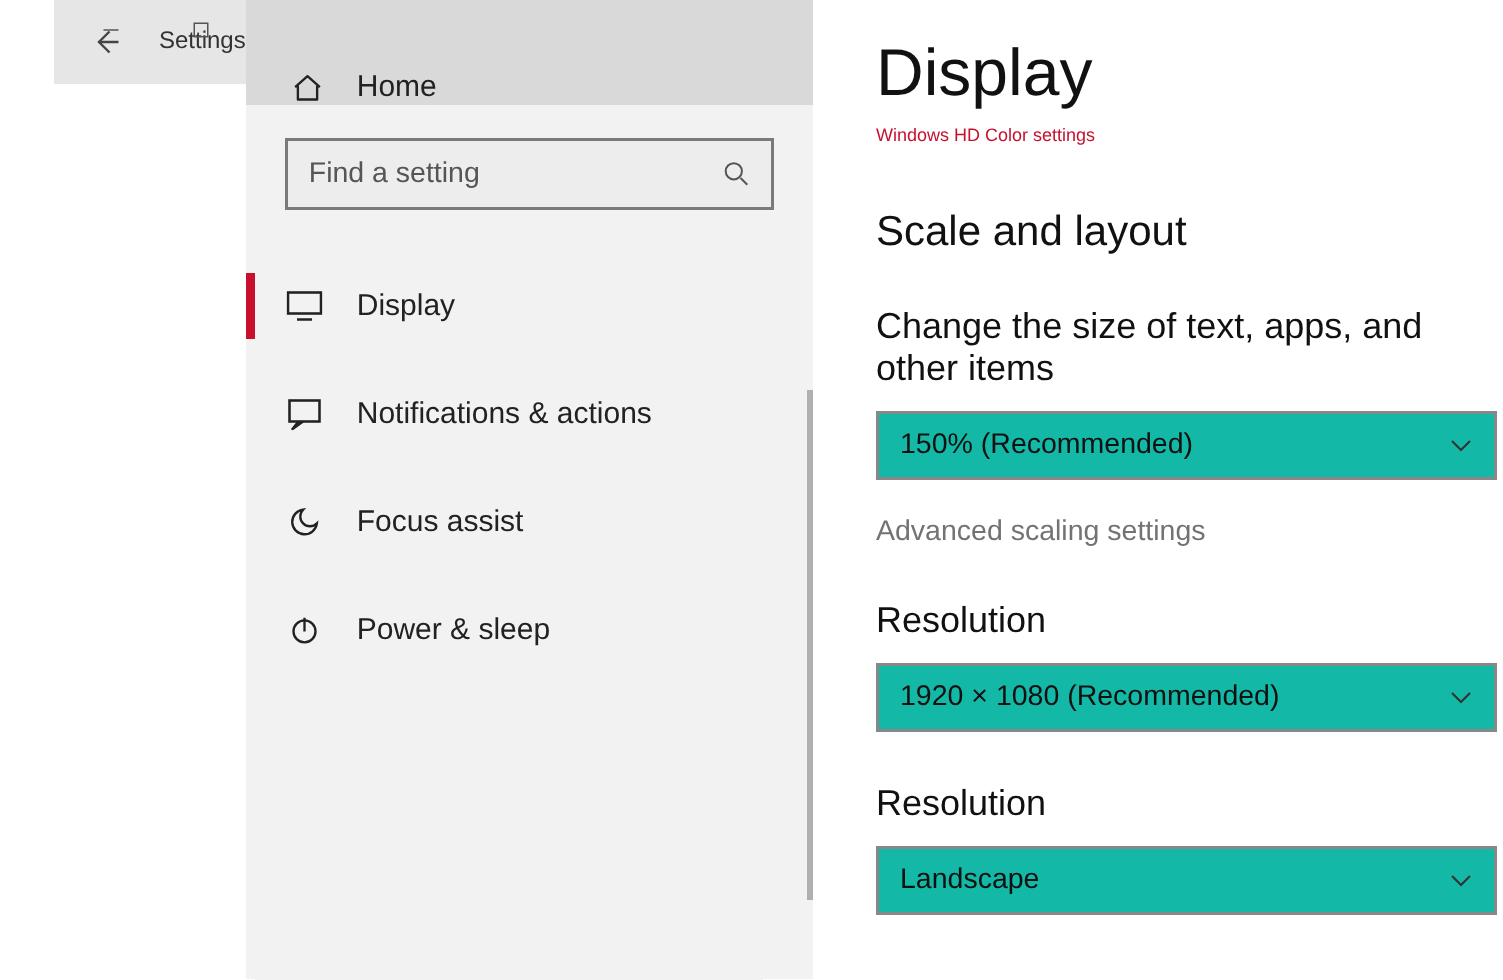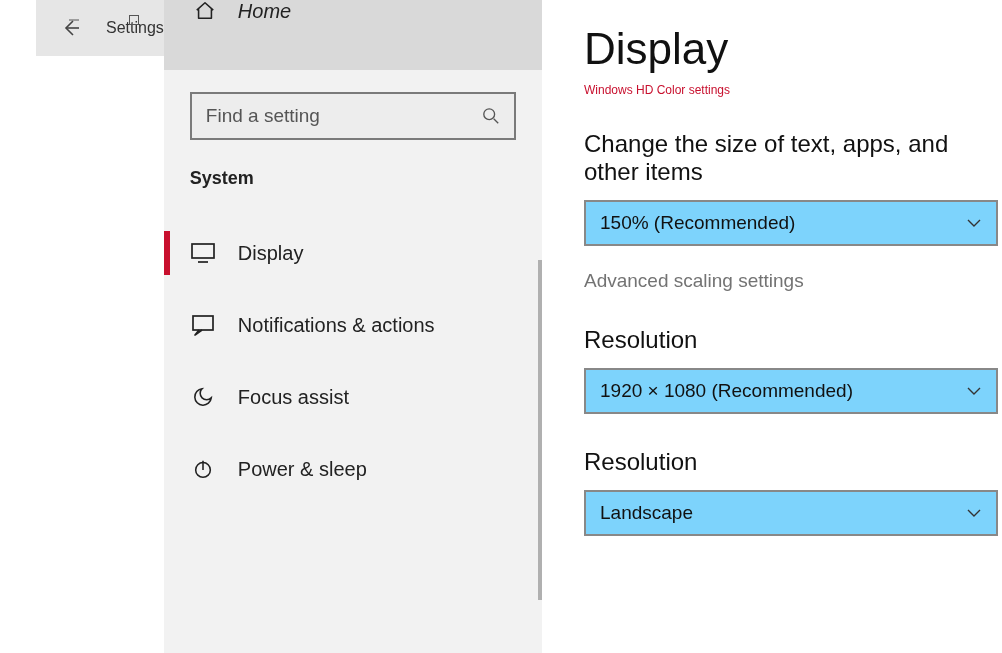--- a/index.html
+++ b/index.html
@@ -12,21 +12,21 @@
   .titlebar-label { font-size: 16px; color: #333; }
   .win-controls { position: absolute; right: 0; top: 0; display: flex; }
   .win-btn { width: 60px; height: 40px; display: flex; align-items: center; justify-content: center; }
 
   
   .body { flex: 1; display: flex; overflow: hidden; }
   .sidebar { width: 480px; background: #f2f2f2; display: flex; flex-direction: column; position: relative; }
   .content { flex: 1; background: #fff; padding: 0 0 0 0; position: relative; }
 
   
-  .home-row { background: #d9d9d9; height: 70px; display: flex; align-items: flex-start; padding-left: 30px; gap: 22px; font-style: italic; }
+  .home-row { background: #d9d9d9; height: 70px; display: flex; align-items: flex-end; padding-left: 30px; gap: 22px; }
   .home-row .label { font-size: 20px; color: #222; }
 
   
   .search-wrap { padding: 22px 26px 0 26px; }
   .search-box { height: 48px; border: 2px solid #7a7a7a; background: #ededed; display: flex; align-items: center; padding: 16px 14px; }
   .search-input { flex: 1; border: none; background: transparent; font-size: 19px; color: #555; outline: none; }
   .search-input::placeholder { color: #555; }
   .search-icon { color: #555; }
 
   
@@ -41,21 +41,21 @@
 
   
   .side-scroll { position: absolute; right: 0; top: 260px; width: 4px; height: 340px; background: #b0b0b0; }
 
   
   .content-inner { padding: 0 40px 0 0; margin-left: 42px; }
   .page-title { font-size: 44px; font-weight: 400; color: #111; margin-top: 24px; }
   .cut-link { color: #c8102e; font-size: 12px; margin-top: 10px; line-height: 1; }
   .section-title { font-size: 28px; font-weight: 400; color: #111; margin-top: 42px; }
   .field-label { font-size: 24px; color: #111; margin-top: 34px; }
-  .dropdown { margin-top: 14px; width: 414px; height: 46px; border: 2px solid #888; background: #7dd3fc; display: flex; align-items: center; justify-content: space-between; padding: 0 14px; }
+  .dropdown { margin-top: 14px; width: 414px; height: 46px; border: 2px solid #888; background: #14b8a6; display: flex; align-items: center; justify-content: space-between; padding: 0 14px; }
   .dropdown .value { font-size: 19px; color: #111; }
   .dropdown .chev { color: #333; }
   .link { color: #737373; font-size: 19px; margin-top: 24px; display: inline-block; }
 
   svg { display: block; }
 </style>
 </head>
 <body>
 
 <div class="window">
@@ -97,21 +97,20 @@
           <input class="search-input" placeholder="Find a setting" style="">
           <span class="search-icon">
             <svg width="18" height="18" viewBox="0 0 20 20">
                 <circle cx="8" cy="8" r="6" stroke="#555" stroke-width="1.5" fill="none"></circle>
                 <path d="M13 13 L18 18" stroke="#555" stroke-width="1.5"></path>
               </svg>
           </span>
         </div>
       </div>
 
-      <div class="category-label">System</div>
 
       <div class="nav">
         <div class="nav-item active">
           <span class="icon">
             <svg width="24" height="20" viewBox="0 0 24 20">
                 <rect x="1" y="1" width="22" height="14" stroke="#222" stroke-width="1.7" fill="none"></rect>
                 <path d="M7 19 H17" stroke="#222" stroke-width="1.7"></path>
               </svg>
           </span>
           <span class="label">Display</span>
@@ -145,20 +144,21 @@
       </div>
 
       <div class="side-scroll"></div>
     </div>
 
     <div class="content">
       <div class="content-inner">
         <div class="page-title">Display</div>
         <div class="cut-link">Windows HD Color settings</div>
 
+        <div class="section-title">Scale and layout</div>
 
         <div class="field-label">Change the size of text, apps, and other items</div>
         <div class="dropdown">
           <span class="value">150% (Recommended)</span>
           <span class="chev">
             <svg width="16" height="10" viewBox="0 0 16 10">
                 <path d="M2 2 L8 8 L14 2" stroke="#333" stroke-width="1.4" fill="none"></path>
               </svg>
           </span>
         </div>

